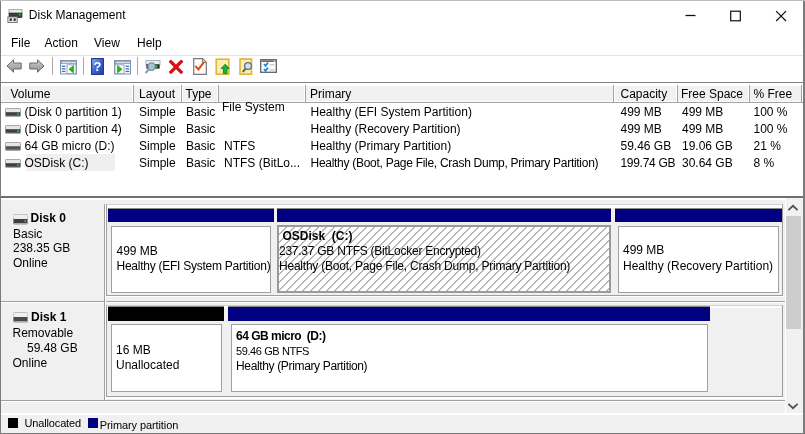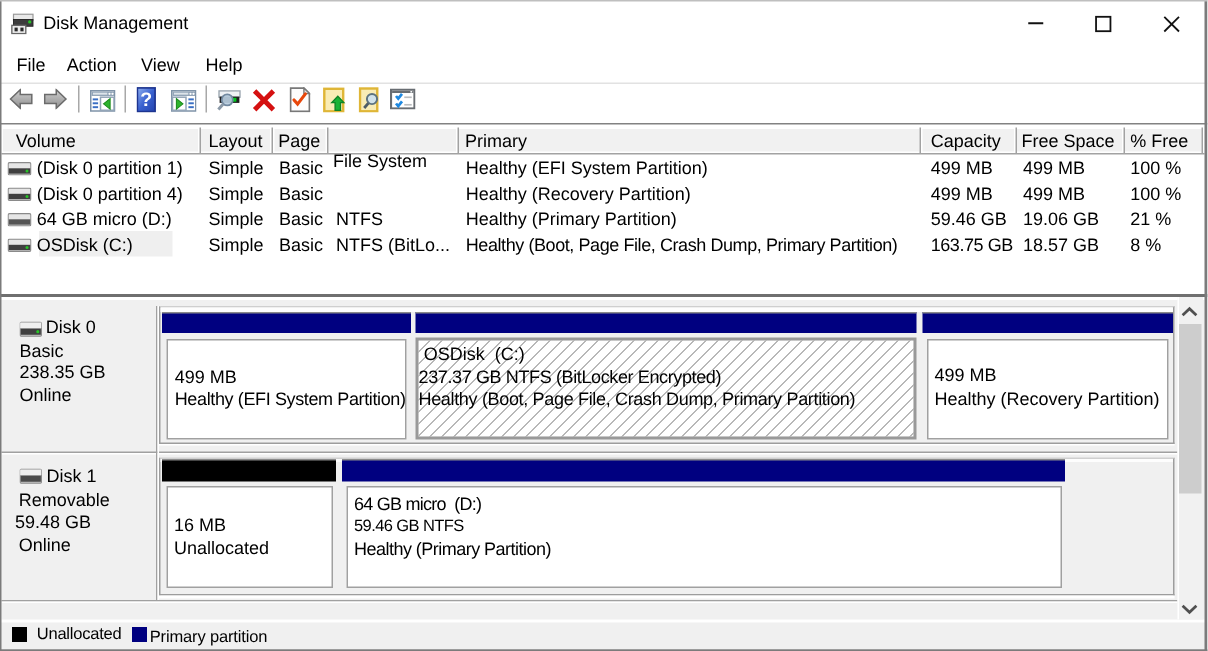--- a/index.html
+++ b/index.html
@@ -1,18 +1,18 @@
 <!DOCTYPE html>
 <html><head><meta charset="utf-8"><style>
 html,body{margin:0;padding:0}
 body{width:805px;height:434px;font-family:"Liberation Sans",sans-serif;font-size:12px;color:#000;background:#fff;overflow:hidden}
 .a{position:absolute}
 #w{position:relative;width:736px;height:434px;background:#fff}
 .t{position:absolute;line-height:15px;white-space:nowrap}
-.b{font-weight:normal}
+.b{font-weight:bold}
 </style></head><body>
 <div id="w">
 
 <svg class="a" style="left:7px;top:7px" width="16" height="16" viewBox="0 0 16 16">
   <rect x="2" y="2.5" width="13" height="4" fill="#e9e9e9" stroke="#9a9a9a" stroke-width="0.8"></rect>
   <rect x="2" y="6" width="13" height="4.5" fill="#3c3c3c" stroke="#222" stroke-width="0.6"></rect>
   <circle cx="12.8" cy="7.6" r="1.1" fill="#27c427"></circle>
   <rect x="0.9" y="9.9" width="9.3" height="5.5" fill="#ececec" stroke="#666" stroke-width="0.9"></rect>
   <rect x="2.7" y="11.4" width="2.1" height="2.5" fill="#2a2a2a"></rect>
   <rect x="6.6" y="11.4" width="2.1" height="2.5" fill="#2a2a2a"></rect>
@@ -141,21 +141,21 @@
 <div class="a" style="left:181px;top:85px;width:1px;height:17px;background:#a2a2a2"></div>
 <div class="a" style="left:217.7px;top:85px;width:1px;height:17px;background:#a2a2a2"></div>
 <div class="a" style="left:304.5px;top:85px;width:1px;height:17px;background:#a2a2a2"></div>
 <div class="a" style="left:613.2px;top:85px;width:1px;height:17px;background:#a2a2a2"></div>
 <div class="a" style="left:676.5px;top:85px;width:1px;height:17px;background:#a2a2a2"></div>
 <div class="a" style="left:748.5px;top:85px;width:1px;height:17px;background:#a2a2a2"></div>
 <div class="a" style="left:801px;top:85px;width:1px;height:17px;background:#a2a2a2"></div>
 <div class="a" style="left:1px;top:102px;width:802px;height:1px;background:#a2a2a2"></div>
 <div class="t" style="left:10.5px;top:86.5px">Volume</div>
 <div class="t" style="left:139px;top:86.5px">Layout</div>
-<div class="t" style="left:185.5px;top:86.5px">Page</div>
+<div class="t" style="left:185.5px;top:86.5px">Type</div>
 <div class="t" style="left:222px;top:100px">File System</div>
 <div class="t" style="left:310px;top:86.5px">Primary</div>
 <div class="t" style="left:620.5px;top:86.5px">Capacity</div>
 <div class="t" style="left:681px;top:86.5px">Free Space</div>
 <div class="t" style="left:753.5px;top:86.5px">% Free</div>
 
 <div class="a" style="left:25.5px;top:154.3px;width:89px;height:17px;background:#efefef"></div>
 
 <svg class="a" style="left:5px;top:108px" width="16" height="9" viewBox="0 0 16 9">
   <rect x="0.4" y="0.4" width="15.2" height="8.2" rx="1" fill="#e6e6e6" stroke="#8a8a8a" stroke-width="0.8"></rect>
@@ -200,22 +200,22 @@
 <div class="t" style="left:310.5px;top:139px">Healthy (Primary Partition)</div>
 <div class="t" style="left:620.5px;top:139px">59.46 GB</div>
 <div class="t" style="left:682px;top:139px">19.06 GB</div>
 <div class="t" style="left:753.5px;top:139px">21 %</div>
 
 <div class="t" style="left:24.5px;top:156px">OSDisk (C:)</div>
 <div class="t" style="left:139px;top:156px">Simple</div>
 <div class="t" style="left:186px;top:156px">Basic</div>
 <div class="t" style="left:224px;top:156px">NTFS (BitLo...</div>
 <div class="t" style="left:310.5px;top:156px;letter-spacing:-0.28px">Healthy (Boot, Page File, Crash Dump, Primary Partition)</div>
-<div class="t" style="left:620.5px;top:156px;letter-spacing:-0.3px">163.75 GB</div>
-<div class="t" style="left:682px;top:156px">18.57 GB</div>
+<div class="t" style="left:620.5px;top:156px;letter-spacing:-0.3px">199.74 GB</div>
+<div class="t" style="left:682px;top:156px">30.64 GB</div>
 <div class="t" style="left:753.5px;top:156px">8 %</div>
 
 <div class="a" style="left:0;top:196.2px;width:805px;height:1.8px;background:#6f6f6f"></div>
 <div class="a" style="left:0;top:198px;width:805px;height:1.7px;background:#fff"></div>
 <div class="a" style="left:1px;top:199.7px;width:802px;height:213.3px;background:#f0f0f0"></div>
 
 <div class="a" style="left:1px;top:300.5px;width:784px;height:1px;background:#a0a0a0"></div>
 <div class="a" style="left:1px;top:301.5px;width:784px;height:1px;background:#fff"></div>
 <div class="a" style="left:1px;top:400px;width:784px;height:1px;background:#a0a0a0"></div>
 <div class="a" style="left:1px;top:401px;width:784px;height:1px;background:#fff"></div>
@@ -234,21 +234,21 @@
 <div class="t" style="left:13px;top:241px">238.35 GB</div>
 <div class="t" style="left:13px;top:256px">Online</div>
 
 <svg class="a" style="left:13px;top:312px" width="15" height="11" viewBox="0 0 16 11" preserveAspectRatio="none">
   <rect x="0.4" y="0.9" width="15.2" height="9.2" rx="0.8" fill="#dedede" stroke="#8a8a8a" stroke-width="0.8"></rect>
   <rect x="0.5" y="1" width="15" height="3.8" fill="#efefef"></rect>
   <rect x="0.8" y="5" width="14.4" height="4.2" fill="#4a4a4a"></rect>
 </svg>
 <div class="t b" style="left:31px;top:310px">Disk 1</div>
 <div class="t" style="left:12.5px;top:326px">Removable</div>
-<div class="t" style="left:10px;top:341px">59.48 GB</div>
+<div class="t" style="left:27px;top:341px">59.48 GB</div>
 <div class="t" style="left:12.5px;top:356px">Online</div>
 
 <div class="a" style="left:106px;top:203.5px;width:677px;height:92px;border:1px solid #9d9d9d;border-top-color:#cfcfcf;background:#f0f0f0;box-sizing:border-box"></div>
 <div class="a" style="left:107px;top:204.5px;width:675px;height:3px;background:#fdfdfd"></div>
 <div class="a" style="left:106px;top:295.5px;width:677px;height:1.6px;background:#fff"></div>
 
 <div class="a" style="left:106px;top:304.5px;width:677px;height:92.5px;border:1px solid #9d9d9d;border-top-color:#cfcfcf;background:#f0f0f0;box-sizing:border-box"></div>
 <div class="a" style="left:107px;top:305.5px;width:675px;height:2px;background:#fdfdfd"></div>
 
 <div class="a" style="left:107.5px;top:207.6px;width:166px;height:14.8px;background:#000080;border-top:1.5px solid #8a8a8a;box-sizing:border-box"></div>

